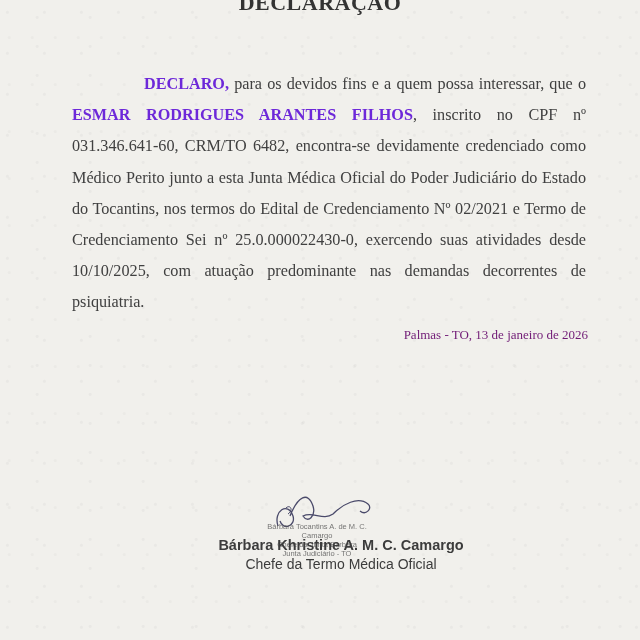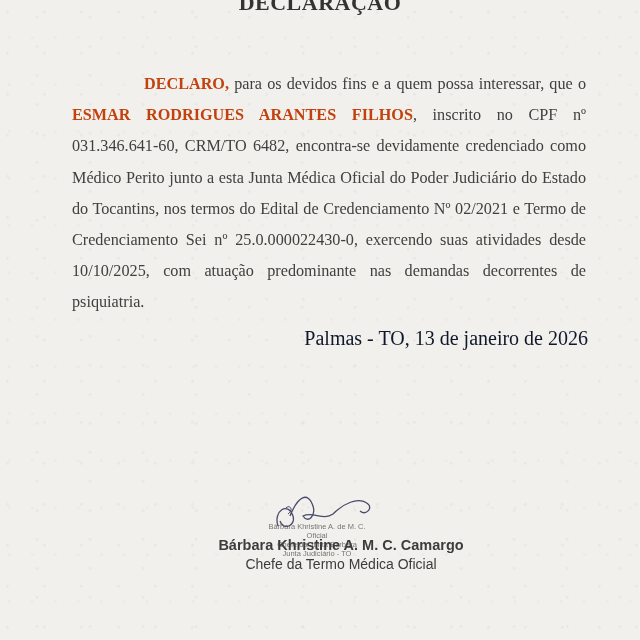--- a/index.html
+++ b/index.html
@@ -19,24 +19,24 @@
       position: absolute; left: 0; right: 0; top: -10px;
       text-align: center; font-weight: bold; font-size: 22px;
       letter-spacing: 0.5px; color: #333;
     }
     .body-text {
       position: absolute; left: 72px; top: 69px; width: 514px;
       font-size: 16.2px; line-height: 31.2px; text-align: justify;
       color: #404040;
     }
     .body-text .indent { display: inline-block; width: 72px; }
-    .body-text b { color: #c2410c; }
+    .body-text b { color: #6d28d9; }
     .place-date {
       position: absolute; right: 52px; top: 327px;
-      font-size: 20px; color: #0f172a;
+      font-size: 13px; color: #701a75;
     }
     .signature-block {
       position: absolute; left: 0; right: 0; top: 536px;
       text-align: center; font-family: "Liberation Sans", sans-serif;
       color: #3c3c3c; font-size: 14px; line-height: 18.5px; padding-left: 42px;
     }
     .signature-block .name { font-weight: bold; font-size: 14.5px; }
     .sig-svg { position: absolute; left: 268px; top: 486px; width: 110px; height: 50px; }
     .stamp {
       position: absolute; left: 262px; top: 522px; width: 110px;
@@ -53,21 +53,21 @@
   <div class="body-text"><span class="indent"></span><b>DECLARO,</b><span> para os devidos fins e a quem possa interessar, que o </span><b>ESMAR RODRIGUES ARANTES FILHOS</b><span>, inscrito no CPF nº 031.346.641-60, CRM/TO 6482, encontra-se devidamente credenciado como Médico Perito junto a esta Junta Médica Oficial do Poder Judiciário do Estado do Tocantins, nos termos do Edital de Credenciamento Nº 02/2021 e Termo de Credenciamento Sei nº 25.0.000022430-0, exercendo suas atividades desde 10/10/2025, com atuação predominante nas  demandas decorrentes de psiquiatria.</span></div>
 
   <div class="place-date">Palmas - TO, 13 de janeiro de 2026</div>
 
   <svg class="sig-svg" viewBox="0 0 110 50">
     <path d="M10 40 C 5 25, 20 15, 25 30 C 28 40, 15 45, 12 35 M 22 30 C 30 10, 40 5, 45 20 C 48 30, 40 38, 35 30 C 45 25, 55 35, 65 28 C 75 18, 90 10, 100 18 C 105 22, 98 30, 92 25" fill="none" stroke="#4a4a6a" stroke-width="1.3"></path>
     <path d="M 18 22 C 22 18, 26 24, 20 28" fill="none" stroke="#4a4a6a" stroke-width="1"></path>
   </svg>
 
   <div class="stamp">
-    <div>Bárbara Khristine A. de M. C. Oficial</div>
+    <div>Bárbara Tocantins A. de M. C. Camargo</div>
     <div>Chefe da Junta Bárbara</div>
     <div>Junta Judiciário - TO</div>
   </div>
 
   <div class="signature-block">
     <div class="name">Bárbara Khristine A. M. C. Camargo</div>
     <div>Chefe da Termo Médica Oficial</div>
   </div>
 </div>
 

